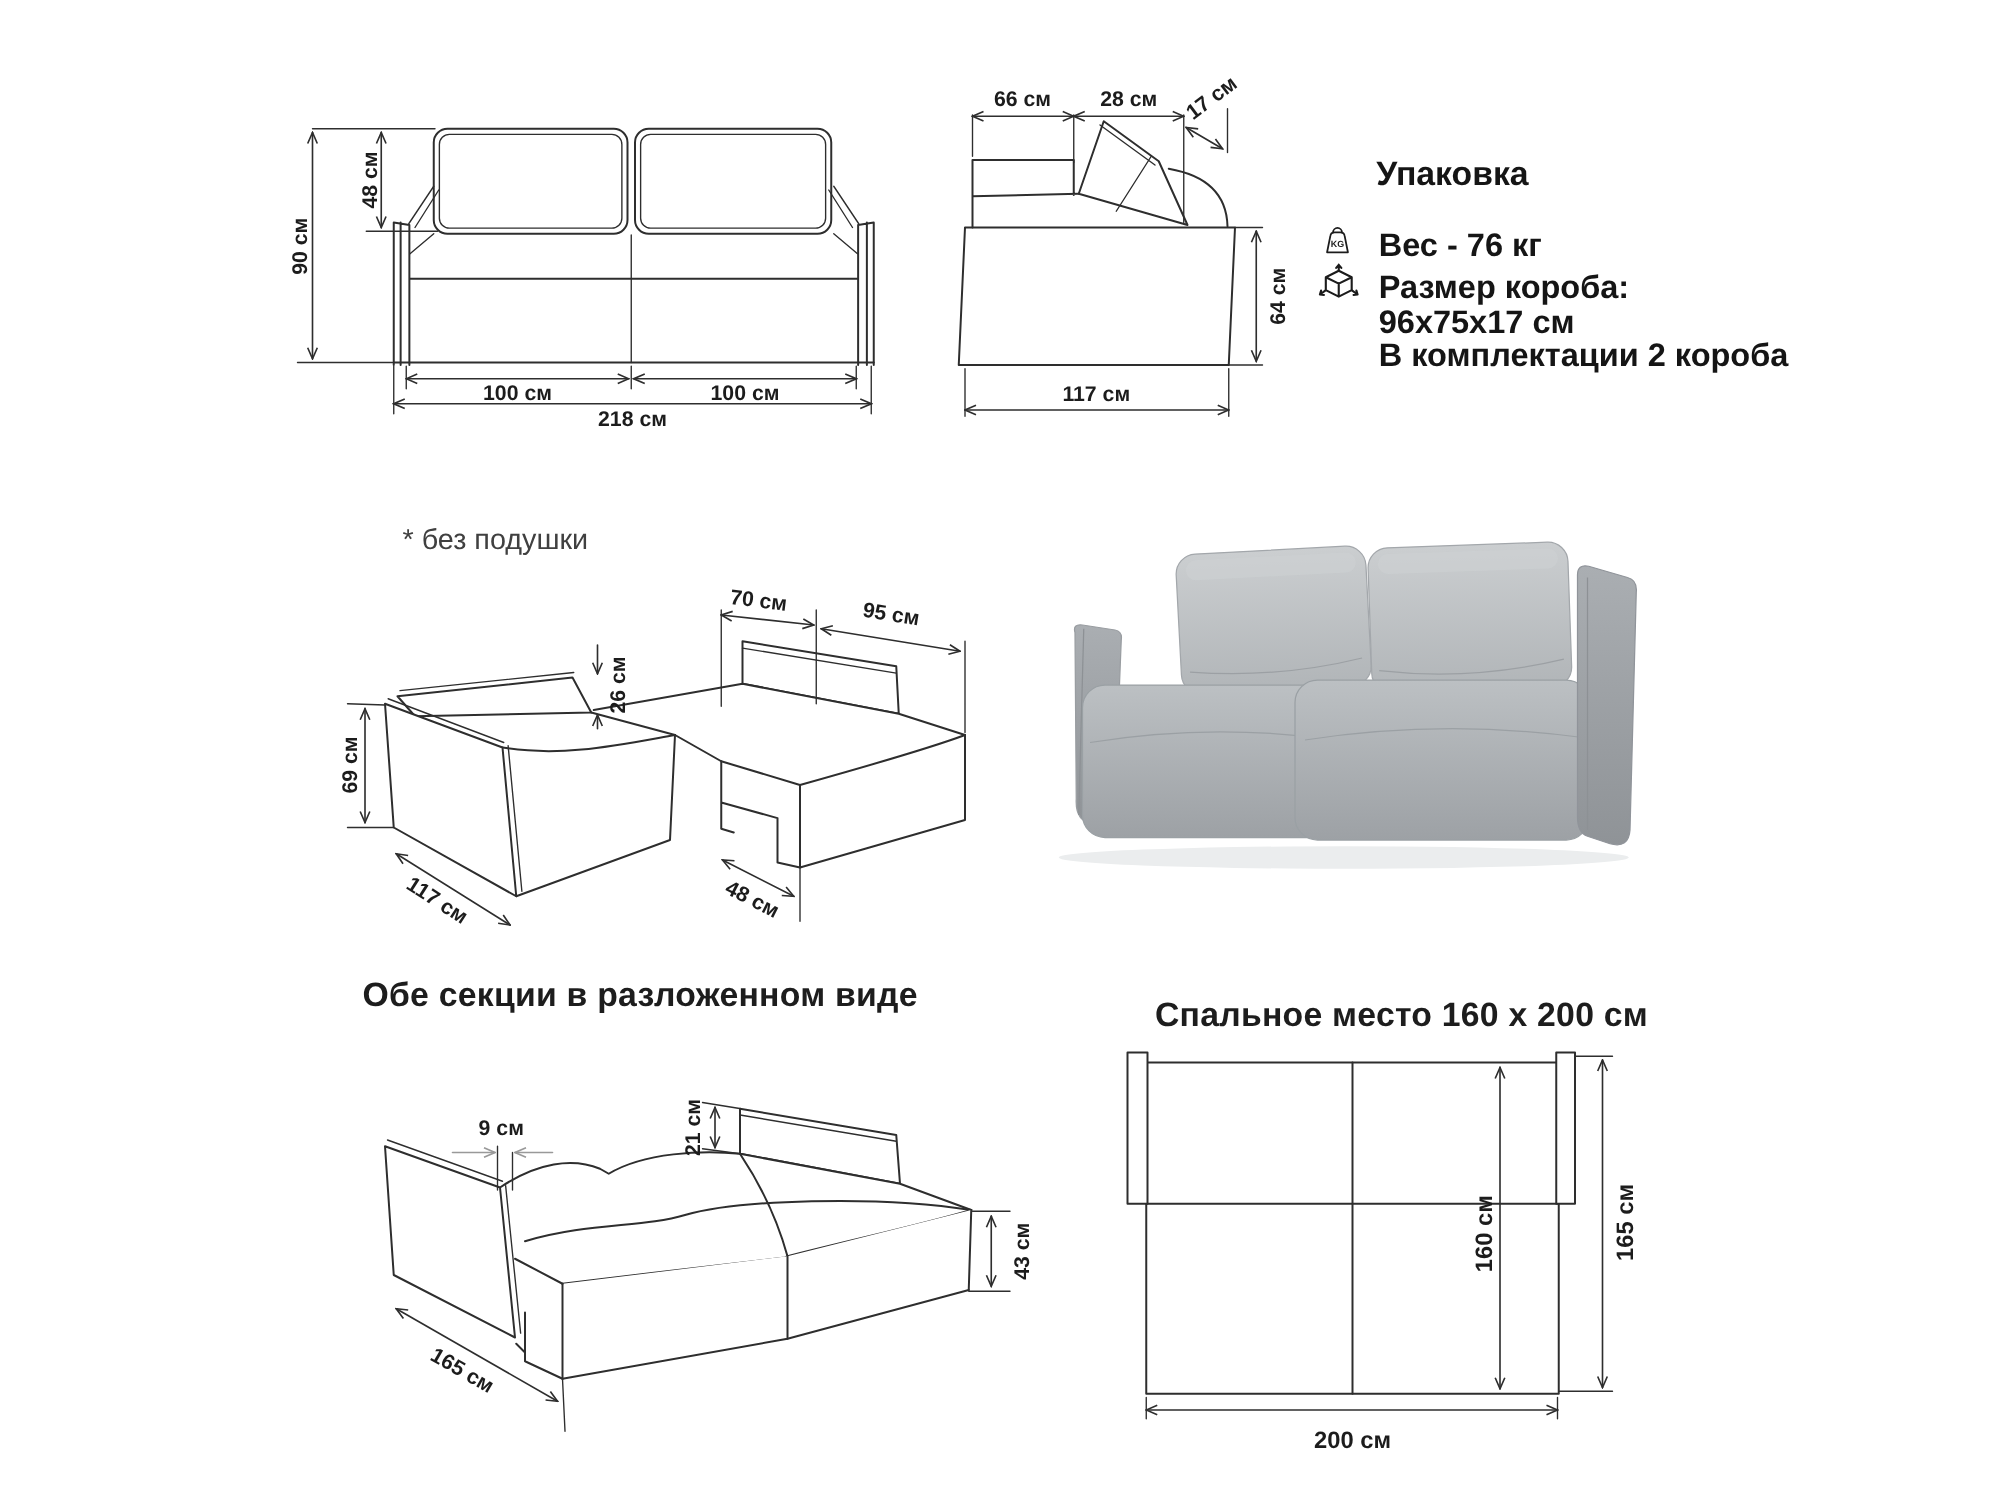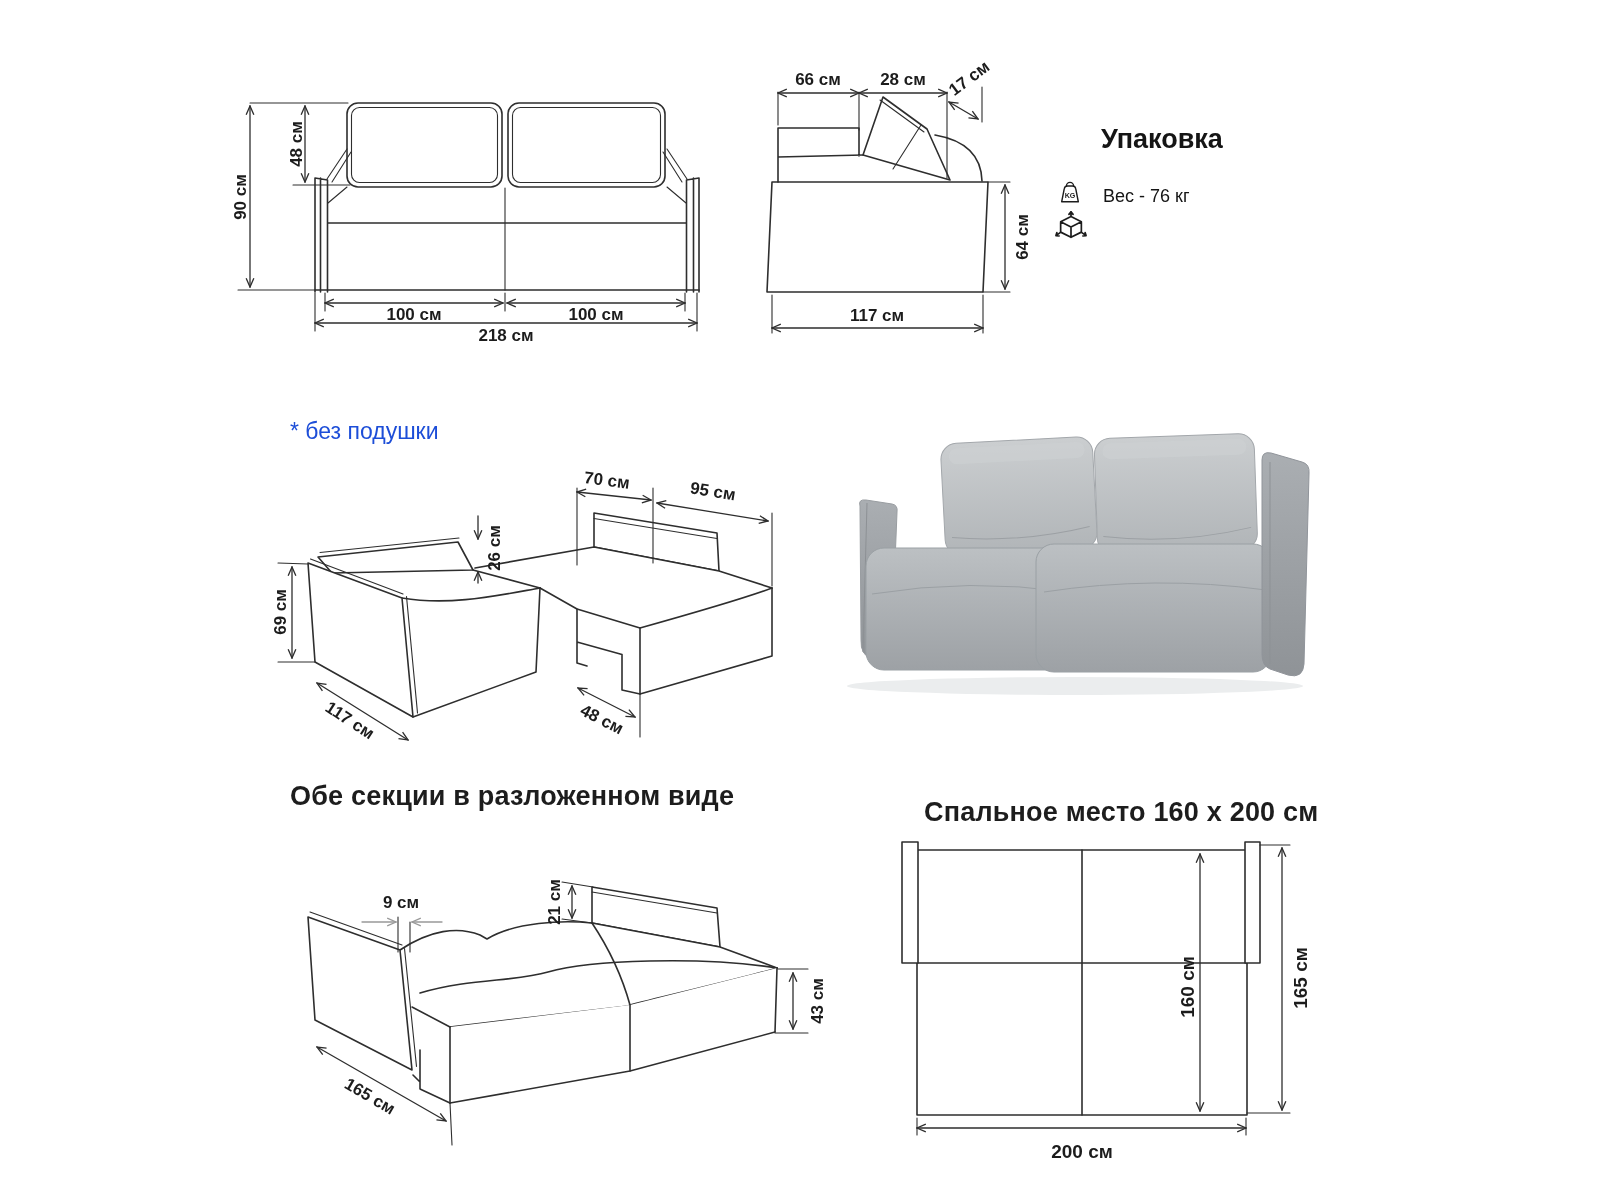--- a/index.html
+++ b/index.html
@@ -1,22 +1,22 @@
 <!DOCTYPE html>
 <html><head>
 <meta charset="utf-8">
 <style>
   html,body{margin:0;padding:0;background:#fff;}
   .page{position:relative;width:1600px;height:1200px;background:#ffffff;overflow:hidden;
         font-family:"Liberation Sans",sans-serif;color:#1c1c1c;}
   .abs{position:absolute;}
   .sec-title{font-size:27px;font-weight:600;letter-spacing:.2px;color:#1d1d1d;}
-  .sec-note{font-size:23px;font-weight:500;color:#1d4ed8;}
+  .sec-note{font-size:23px;font-weight:500;color:#404040;margin-left:32px;}
   .pack-title{font-size:27px;font-weight:600;color:#151515;}
-  .pack-line{font-size:18px;font-weight:400;color:#151515;line-height:27.5px;}
+  .pack-line{font-size:26px;font-weight:700;color:#151515;line-height:27.5px;}
   svg{display:block;}
   .ln{fill:none;stroke:#2e2e2e;stroke-width:1.6;stroke-linecap:round;stroke-linejoin:round;}
   .ln2{fill:none;stroke:#2e2e2e;stroke-width:1.1;stroke-linecap:round;stroke-linejoin:round;}
   .fw{fill:#ffffff;stroke:#2e2e2e;stroke-width:1.6;stroke-linejoin:round;}
   .fwn{fill:#ffffff;stroke:none;}
   .dim{fill:none;stroke:#2e2e2e;stroke-width:1.3;stroke-linecap:round;}
   .dimg{fill:none;stroke:#999999;stroke-width:1.3;stroke-linecap:round;}
   .ext{fill:none;stroke:#2e2e2e;stroke-width:1.1;stroke-linecap:round;}
   .dim-label{font:700 17px "Liberation Sans",sans-serif;fill:#1c1c1c;}
   .dim-label-lg{font:700 19px "Liberation Sans",sans-serif;fill:#1c1c1c;}
@@ -116,20 +116,25 @@
     <text class="icon-txt" x="18" y="25" text-anchor="middle">KG</text>
   </svg>
   <div class="abs pack-line" style="left:1103px;top:183px">Вес - 76 кг</div>
 
   <svg class="abs" style="left:1052px;top:210px" width="38" height="32" viewBox="0 0 40 34">
     <path class="icon-ln" d="M20,7 L31,12.5 L20,18 L9,12.5 Z M9,12.5 L9,23.5 M31,12.5 L31,23.5 M20,18 L20,29 M9,23.5 L20,29 L31,23.5"></path>
     <path class="icon-ln" d="M20,6.5 L20,2 M20,2 l-2.2,2.6 M20,2 l2.2,2.6"></path>
     <path class="icon-ln" d="M8.5,24 L4,27.2 M4,27.2 l3.4,0.4 M4,27.2 l1,-3.3"></path>
     <path class="icon-ln" d="M31.5,24 L36,27.2 M36,27.2 l-3.4,0.4 M36,27.2 l-1,-3.3"></path>
   </svg>
+  <div class="abs pack-line" style="left:1103px;top:216px">
+    <div>Размер короба:</div>
+    <div>96х75х17 см</div>
+    <div>В комплектации 2 короба</div>
+  </div>
 
   <div class="abs sec-note" style="left:290px;top:418px">* без подушки</div>
 
   <svg class="abs" style="left:270px;top:440px" width="540" height="330" viewBox="0 0 540 330">
     <g>
 
       <path class="fw" d="M324,73 L447,93 L449,131 L324,107 Z"></path>
       <path class="ln2" d="M324,78.5 L447,98.5"></path>
 
       <path class="fwn" d="M270,148 L324,107 L449,131 L502,148 C470,160 420,174 370,188 L307,169 Z"></path>

